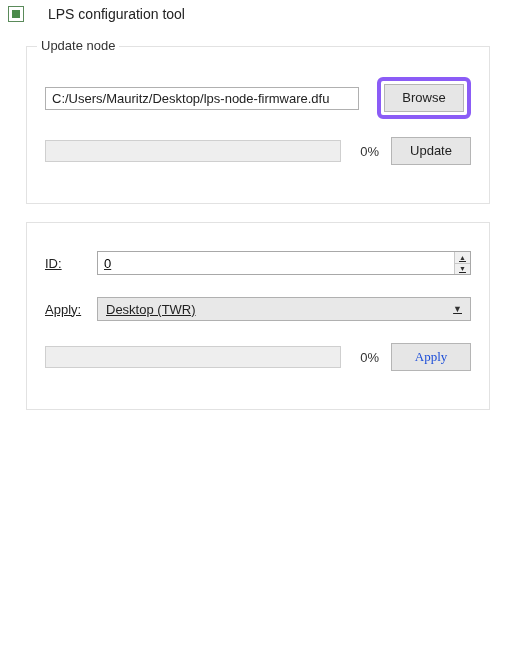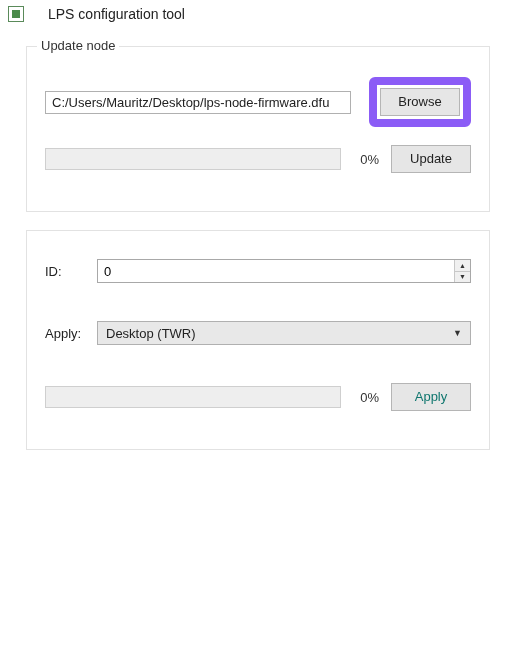--- a/index.html
+++ b/index.html
@@ -80,46 +80,48 @@
     border: 1px solid #b5b5b5;
     background: #e6e6e6;
     font-size: 13px;
     color: #222;
     cursor: pointer;
     text-align: center;
     line-height: 24px;
     padding: 0;
   }
   .btn.disabled {
-    color: #0f766e;
+    color: #1d4ed8;
     cursor: default;
+    font-family: Liberation Serif, serif;
   }
   .highlight-wrap {
-    border: 8px solid #8b5cf6;
+    border: 4px solid #8b5cf6;
     border-radius: 6px;
     padding: 3px;
     margin-left: 6px;
   }
   .progress {
     flex: 1;
     height: 22px;
     border: 1px solid #cfcfcf;
     background: #eeeeee;
     margin-right: 10px;
   }
   .pct {
     width: 28px;
     text-align: right;
     color: #333;
     margin-right: 12px;
   }
   .form-row {
     display: flex;
     align-items: center;
-    margin: 18px 0 38px 0;
+    margin: 18px 0 22px 0;
+    text-decoration: underline;
   }
   .form-row.first { margin-top: 6px; }
   .form-label {
     width: 52px;
     font-size: 13px;
     color: #222;
   }
   .spinbox {
     flex: 1;
     display: flex;

